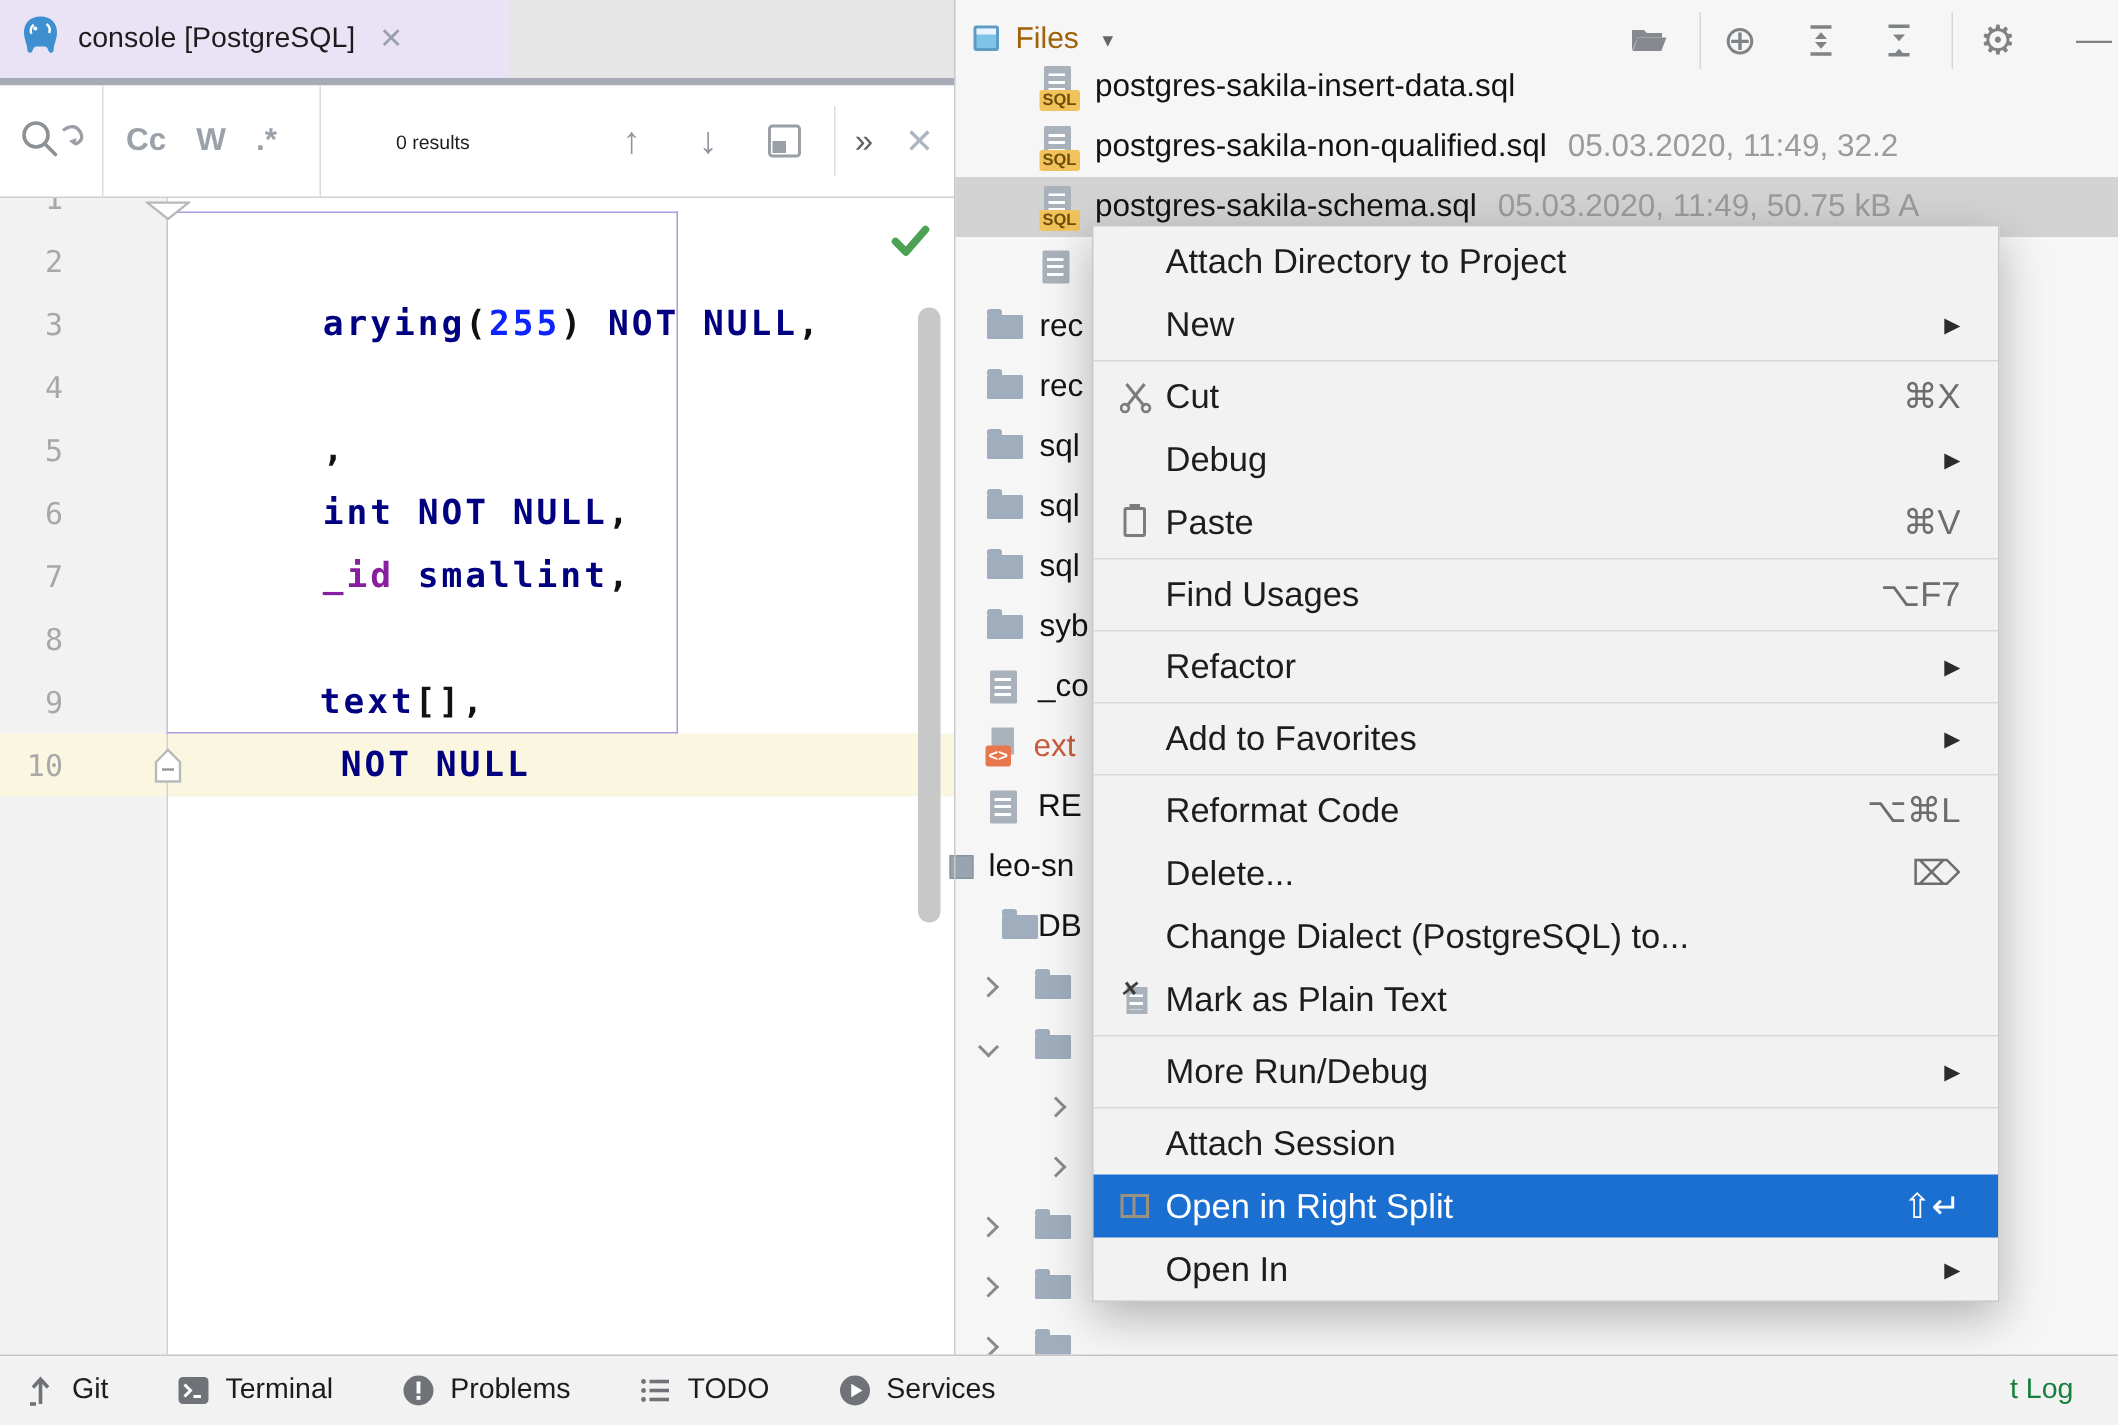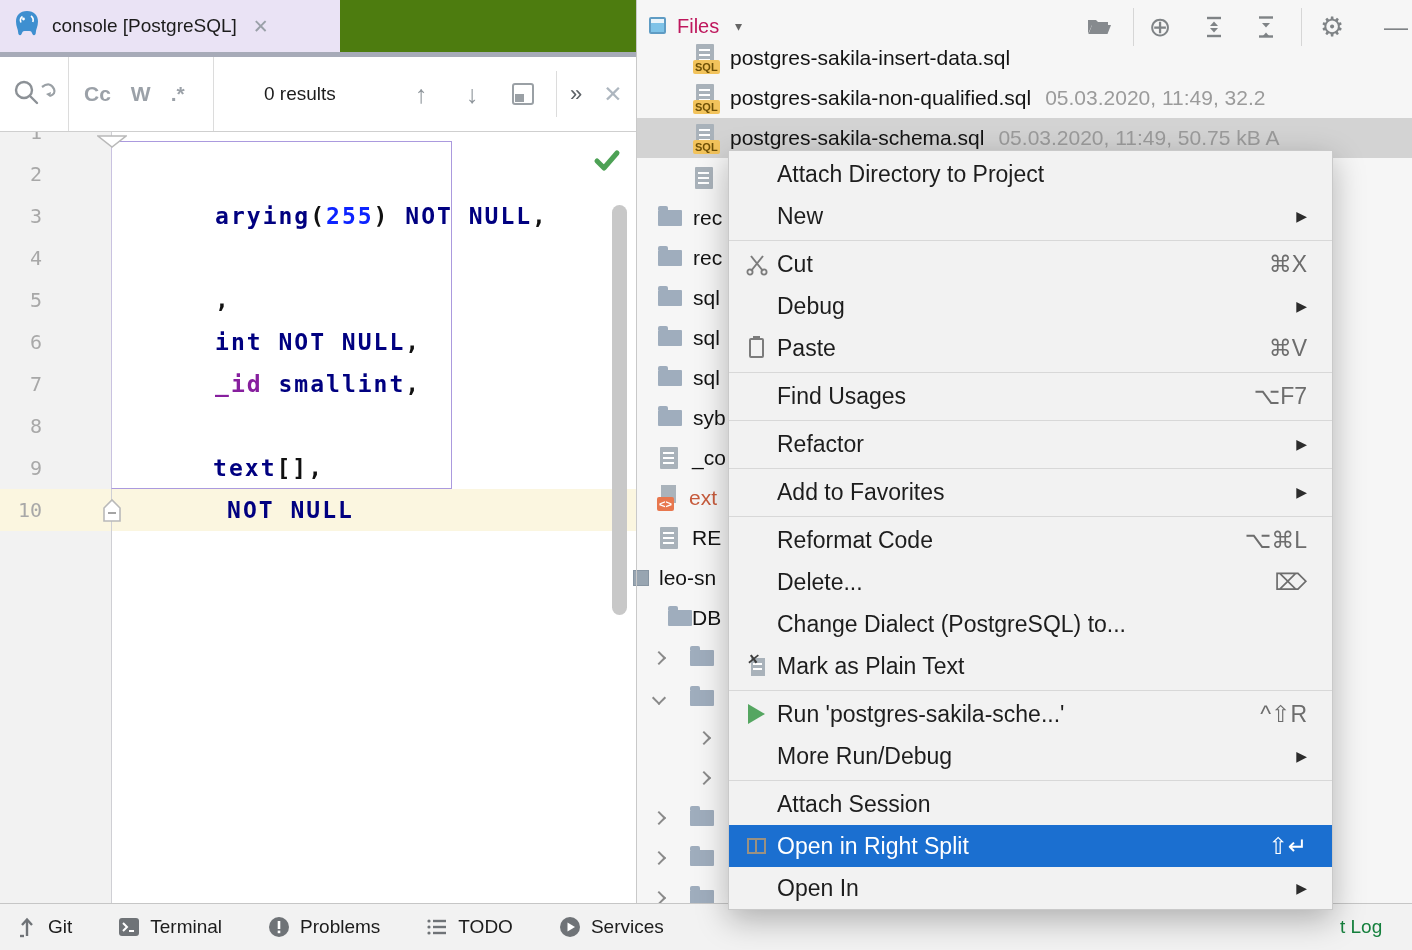--- a/index.html
+++ b/index.html
@@ -1,37 +1,37 @@
 <!DOCTYPE html>
 <html><head>
 <meta charset="utf-8">
 <style>
   * { margin:0; padding:0; box-sizing:border-box; }
   html,body { width:1412px; height:950px; overflow:hidden; background:#fff;
     font-family:"Liberation Sans", sans-serif; }
   .app { position:relative; width:1412px; height:950px; }
 
   
-  .tabbar { position:absolute; left:0; top:0; width:637px; height:57px; background:#4d7c0f; }
+  .tabbar { position:absolute; left:0; top:0; width:637px; height:57px; background:#e5e5e5; }
   .tabbar .band { position:absolute; left:0; bottom:0; width:100%; height:5px; background:#a7abb8; }
   .tab { position:absolute; left:0; top:0; width:340px; height:52px; background:#eae3f5;
     display:flex; align-items:center; padding-left:13px; }
   .tab-title { font-size:19px; color:#1c1c1c; margin-left:11px; }
   .tab-close { margin-left:16px; font-size:19px; color:#9aa0a8; cursor:default; }
 
   
   .searchbar { position:absolute; left:0; top:57px; width:637px; height:75px; background:#fff;
     border-bottom:1px solid #cfcfcf; }
   .sdiv { position:absolute; top:0; width:1px; height:74px; background:#dcdcdc; }
   .sdiv2 { position:absolute; top:14px; width:1px; height:46px; background:#dcdcdc; }
   .mag-wrap { position:absolute; left:10px; top:20px; width:52px; height:34px; }
   .toggles { position:absolute; left:84px; top:0; height:74px; display:flex; align-items:center; gap:20px;
     font-size:21px; font-weight:700; color:#9ba1a8; }
   .results { position:absolute; left:264px; top:0; height:74px; display:flex; align-items:center;
-    font-size:19px; color:#1d1d1d; }
+    font-size:13px; color:#1d1d1d; }
   .snav { position:absolute; top:0; height:74px; display:flex; align-items:center; justify-content:center;
     font-size:25px; color:#8e959b; }
   .sq-icon { position:absolute; left:512px; top:26px; width:22px; height:22px;
     border:2px solid #9aa0a5; border-radius:3px; }
   .sq-icon i { position:absolute; left:1px; bottom:1px; width:9px; height:8px; background:#9aa0a5; }
   .more-btn { left:561px; width:30px; font-size:22px; color:#5d6267; }
   .sclose { left:596px; width:34px; font-size:23px; color:#adb6bf; }
 
   
   .editor { position:absolute; left:0; top:132px; width:637px; height:771px; background:#fff; overflow:hidden; }
@@ -51,21 +51,21 @@
   .fold-top { position:absolute; left:97px; top:2px; }
   .fold-bot { position:absolute; left:101px; top:366px; }
 
   
   .panel { position:absolute; left:637px; top:0; width:775px; height:903px; background:#f6f6f6; }
   .vdiv { position:absolute; left:636px; top:0; width:1px; height:903px; background:#c9c9c9; }
   .phead { position:absolute; left:0; top:0; width:100%; height:52px; }
   .tw-icon { position:absolute; left:12px; top:17px; width:17px; height:17px; background:#7ec3e8;
     border:2px solid #5f9cc4; border-radius:2px; }
   .tw-icon i { position:absolute; left:0; top:0; width:100%; height:4px; background:#e9f4fa; display:block; }
-  .phead .ptitle { position:absolute; left:40px; top:0; height:52px; line-height:52px; font-size:20px; color:#be185d; }
+  .phead .ptitle { position:absolute; left:40px; top:0; height:52px; line-height:52px; font-size:20px; color:#a16207; }
   .pcaret { position:absolute; left:98px; top:0; height:52px; line-height:52px; font-size:14px; color:#666; }
   .hic { position:absolute; top:10px; width:34px; height:34px; display:flex; align-items:center; justify-content:center;
     color:#7f8386; }
   .hdiv { position:absolute; top:8px; width:1px; height:38px; background:#d6d6d6; }
   .glyph-ic { font-size:27px; line-height:1; }
 
   .frow { position:absolute; left:0; width:900px; height:40px; display:flex; align-items:center; }
   .frow.sel { background:#d3d3d3; }
   .fname { font-size:21px; color:#131313; margin-left:13px; white-space:nowrap; }
   .fmeta { font-size:21px; color:#9b9b9b; margin-left:14px; white-space:nowrap; }
@@ -480,27 +480,20 @@
       <span class="ic">
         <span class="ptxt">
             <i class="d"></i>
             <i class="x">✕</i>
           </span>
       </span>
       <span class="lb">Mark as Plain Text</span>
     </div>
     <div class="msep"></div>
     <div class="mi">
-      <span class="ic">
-          <span class="play"></span>
-        </span>
-      <span class="lb">Run 'postgres-sakila-sche...'</span>
-      <span class="sc">^⇧R</span>
-    </div>
-    <div class="mi">
       <span class="ic"></span>
       <span class="lb">More Run/Debug</span>
       <span class="sub">▶</span>
     </div>
     <div class="msep"></div>
     <div class="mi">
       <span class="ic"></span>
       <span class="lb">Attach Session</span>
     </div>
     <div class="mi sel">

